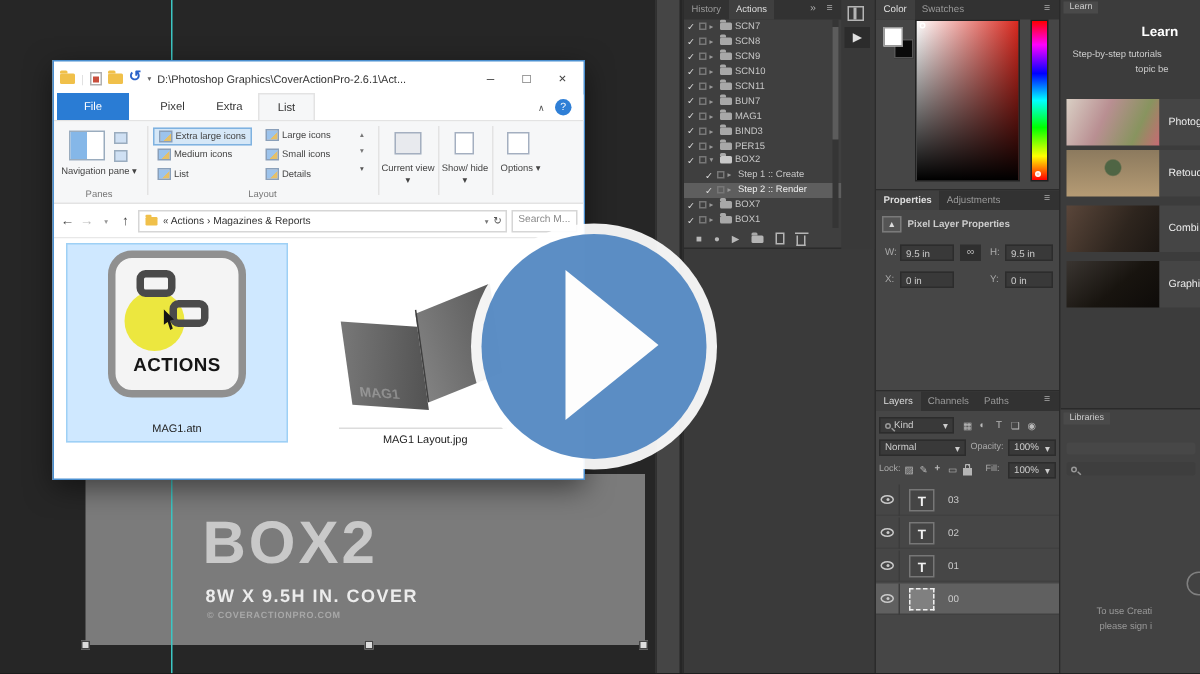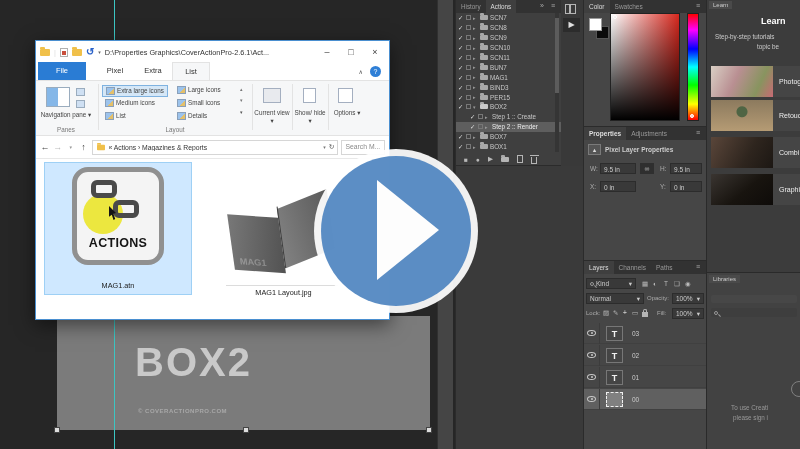--- a/index.html
+++ b/index.html
@@ -152,35 +152,36 @@
 </head>
 <body>
 
 <div class="stage">
 
   <div class="abs guide"></div>
   <div class="abs docscroll"></div>
 
   <div class="abs canvas">
     <div class="abs cv-title">BOX2</div>
+    <div class="abs cv-sub">8W X 9.5H IN. COVER</div>
     <div class="abs cv-credit">© COVERACTIONPRO.COM</div>
   </div>
   <div class="abs handle" style="left:54px;top:427px;"></div>
   <div class="abs handle" style="left:243px;top:427px;"></div>
   <div class="abs handle" style="left:426px;top:427px;"></div>
 
   <div class="abs explorer">
     <div class="abs titlebar">
       <span class="win-folder"></span>
       <span style="color:#ddd;">|</span>
       <span class="qat-check"></span>
       <span class="win-folder"></span>
       <span class="undo">↺</span>
       <span style="color:#666;font-size:5px;">▾</span>
-      <span class="tb-title">D:\Properties Graphics\CoverActionPro-2.6.1\Act...</span>
+      <span class="tb-title">D:\Photoshop Graphics\CoverActionPro-2.6.1\Act...</span>
       <span class="winbtn">–</span>
       <span class="winbtn">□</span>
       <span class="winbtn">×</span>
     </div>
 
     <div class="abs tabrow">
       <div class="rtab file">File</div>
       <div class="rtab" style="margin-left:10px;">Pixel</div>
       <div class="rtab">Extra</div>
       <div class="rtab active">List</div>

